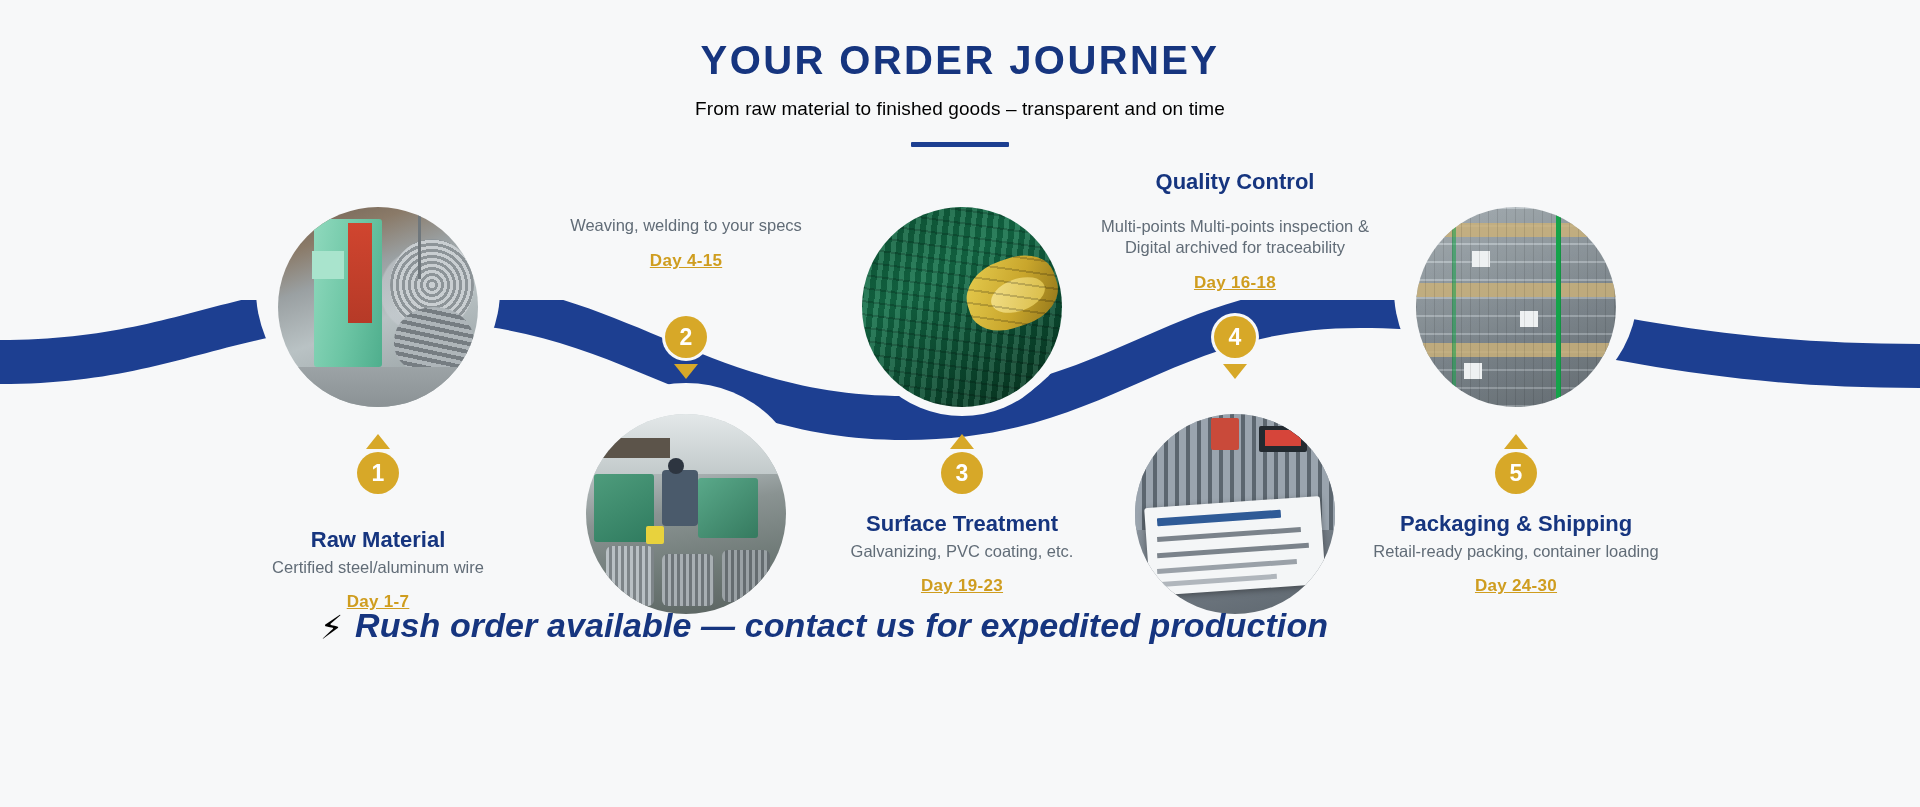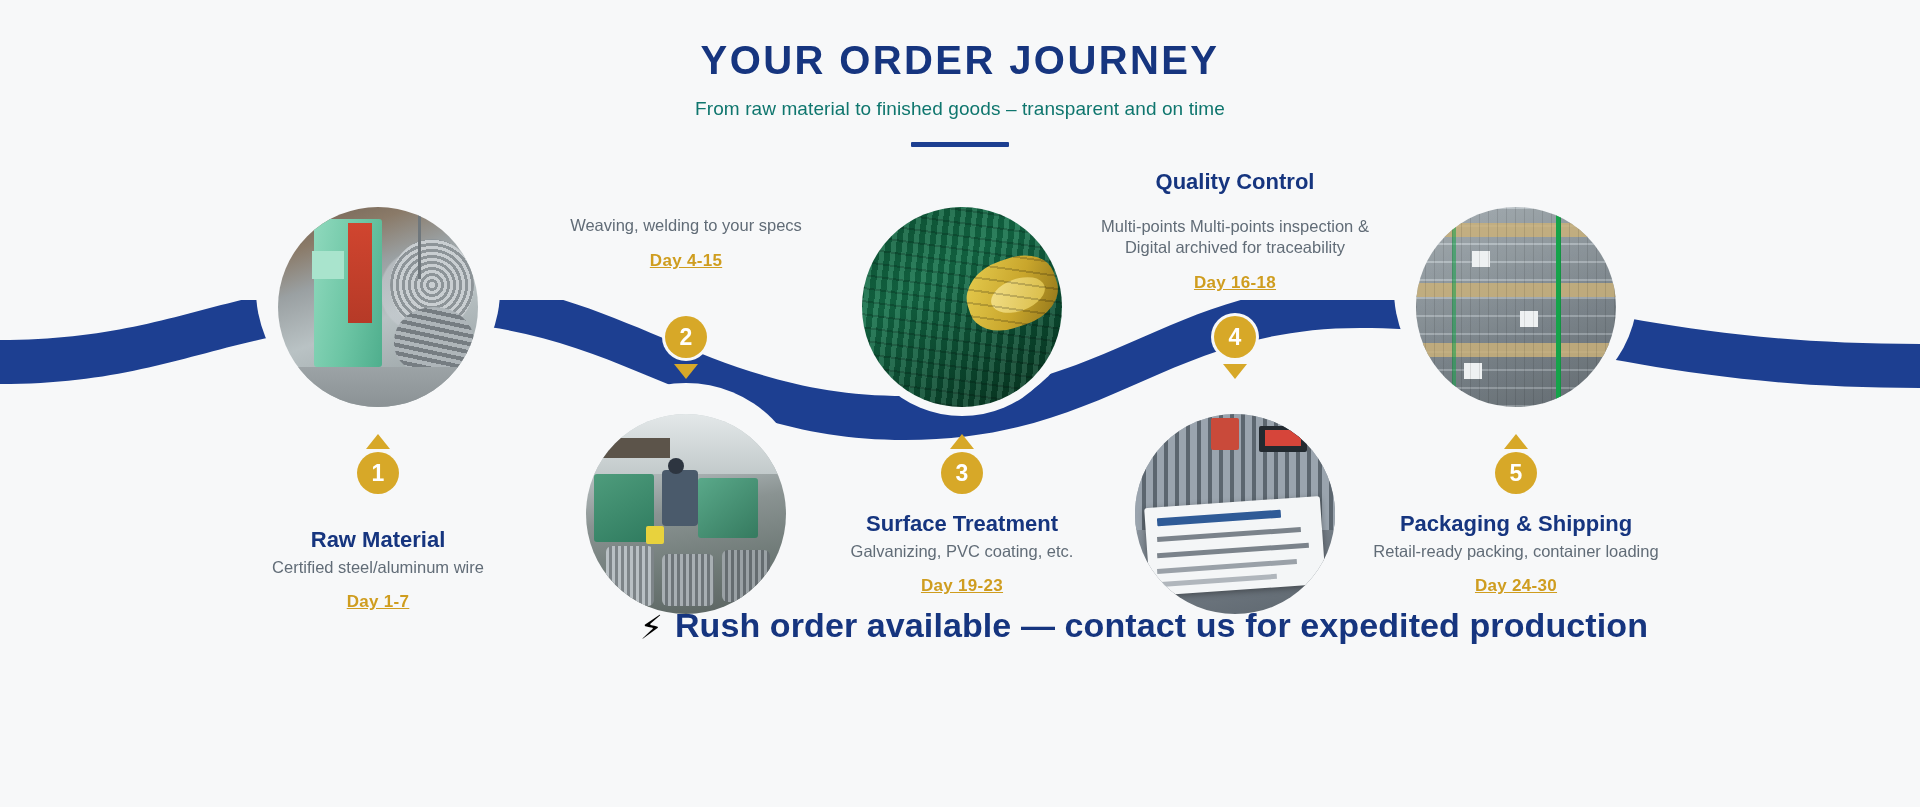--- a/index.html
+++ b/index.html
@@ -17,21 +17,21 @@
   }
 
   
   .header { position: absolute; top: 38px; left: 0; width: 1920px; text-align: center; }
   .title {
     font-size: 40px; font-weight: 700; letter-spacing: 2.4px;
     color: #16357f; line-height: 1.1;
   }
   .subtitle {
     margin-top: 16px;
-    font-size: 19px; color: #0f766e; font-weight: 400; letter-spacing: .1px;
+    font-size: 19px; color: #000000; font-weight: 400; letter-spacing: .1px;
   }
   .rule {
     margin: 22px auto 0; width: 98px; height: 5px;
     background: #1c3f91; border-radius: 1px;
   }
 
   
   .wave-layer {
     position: absolute; left: 0; top: 300px;
     width: 1920px; height: 230px;
@@ -90,21 +90,22 @@
     font-size: 16.5px; color: #616c77; line-height: 1.32; font-weight: 400;
   }
   .s-day {
     margin-top: 14px;
     font-size: 17px; font-weight: 700; color: #cf9d1f; letter-spacing: .3px; text-decoration: underline;
   }
 
   
   .footer {
     position: absolute; left: 0; bottom: 160px; width: 1648px;
-    text-align: right;
+    text-align: center;
+    font-style: italic;
   }
   .footer-text {
     font-size: 34px; font-weight: 700; color: #16357f;
     letter-spacing: .1px;
   }
   .bolt { font-size: 33px; margin-right: 12px; vertical-align: -2px; }
 </style>
 </head>
 <body>
 

